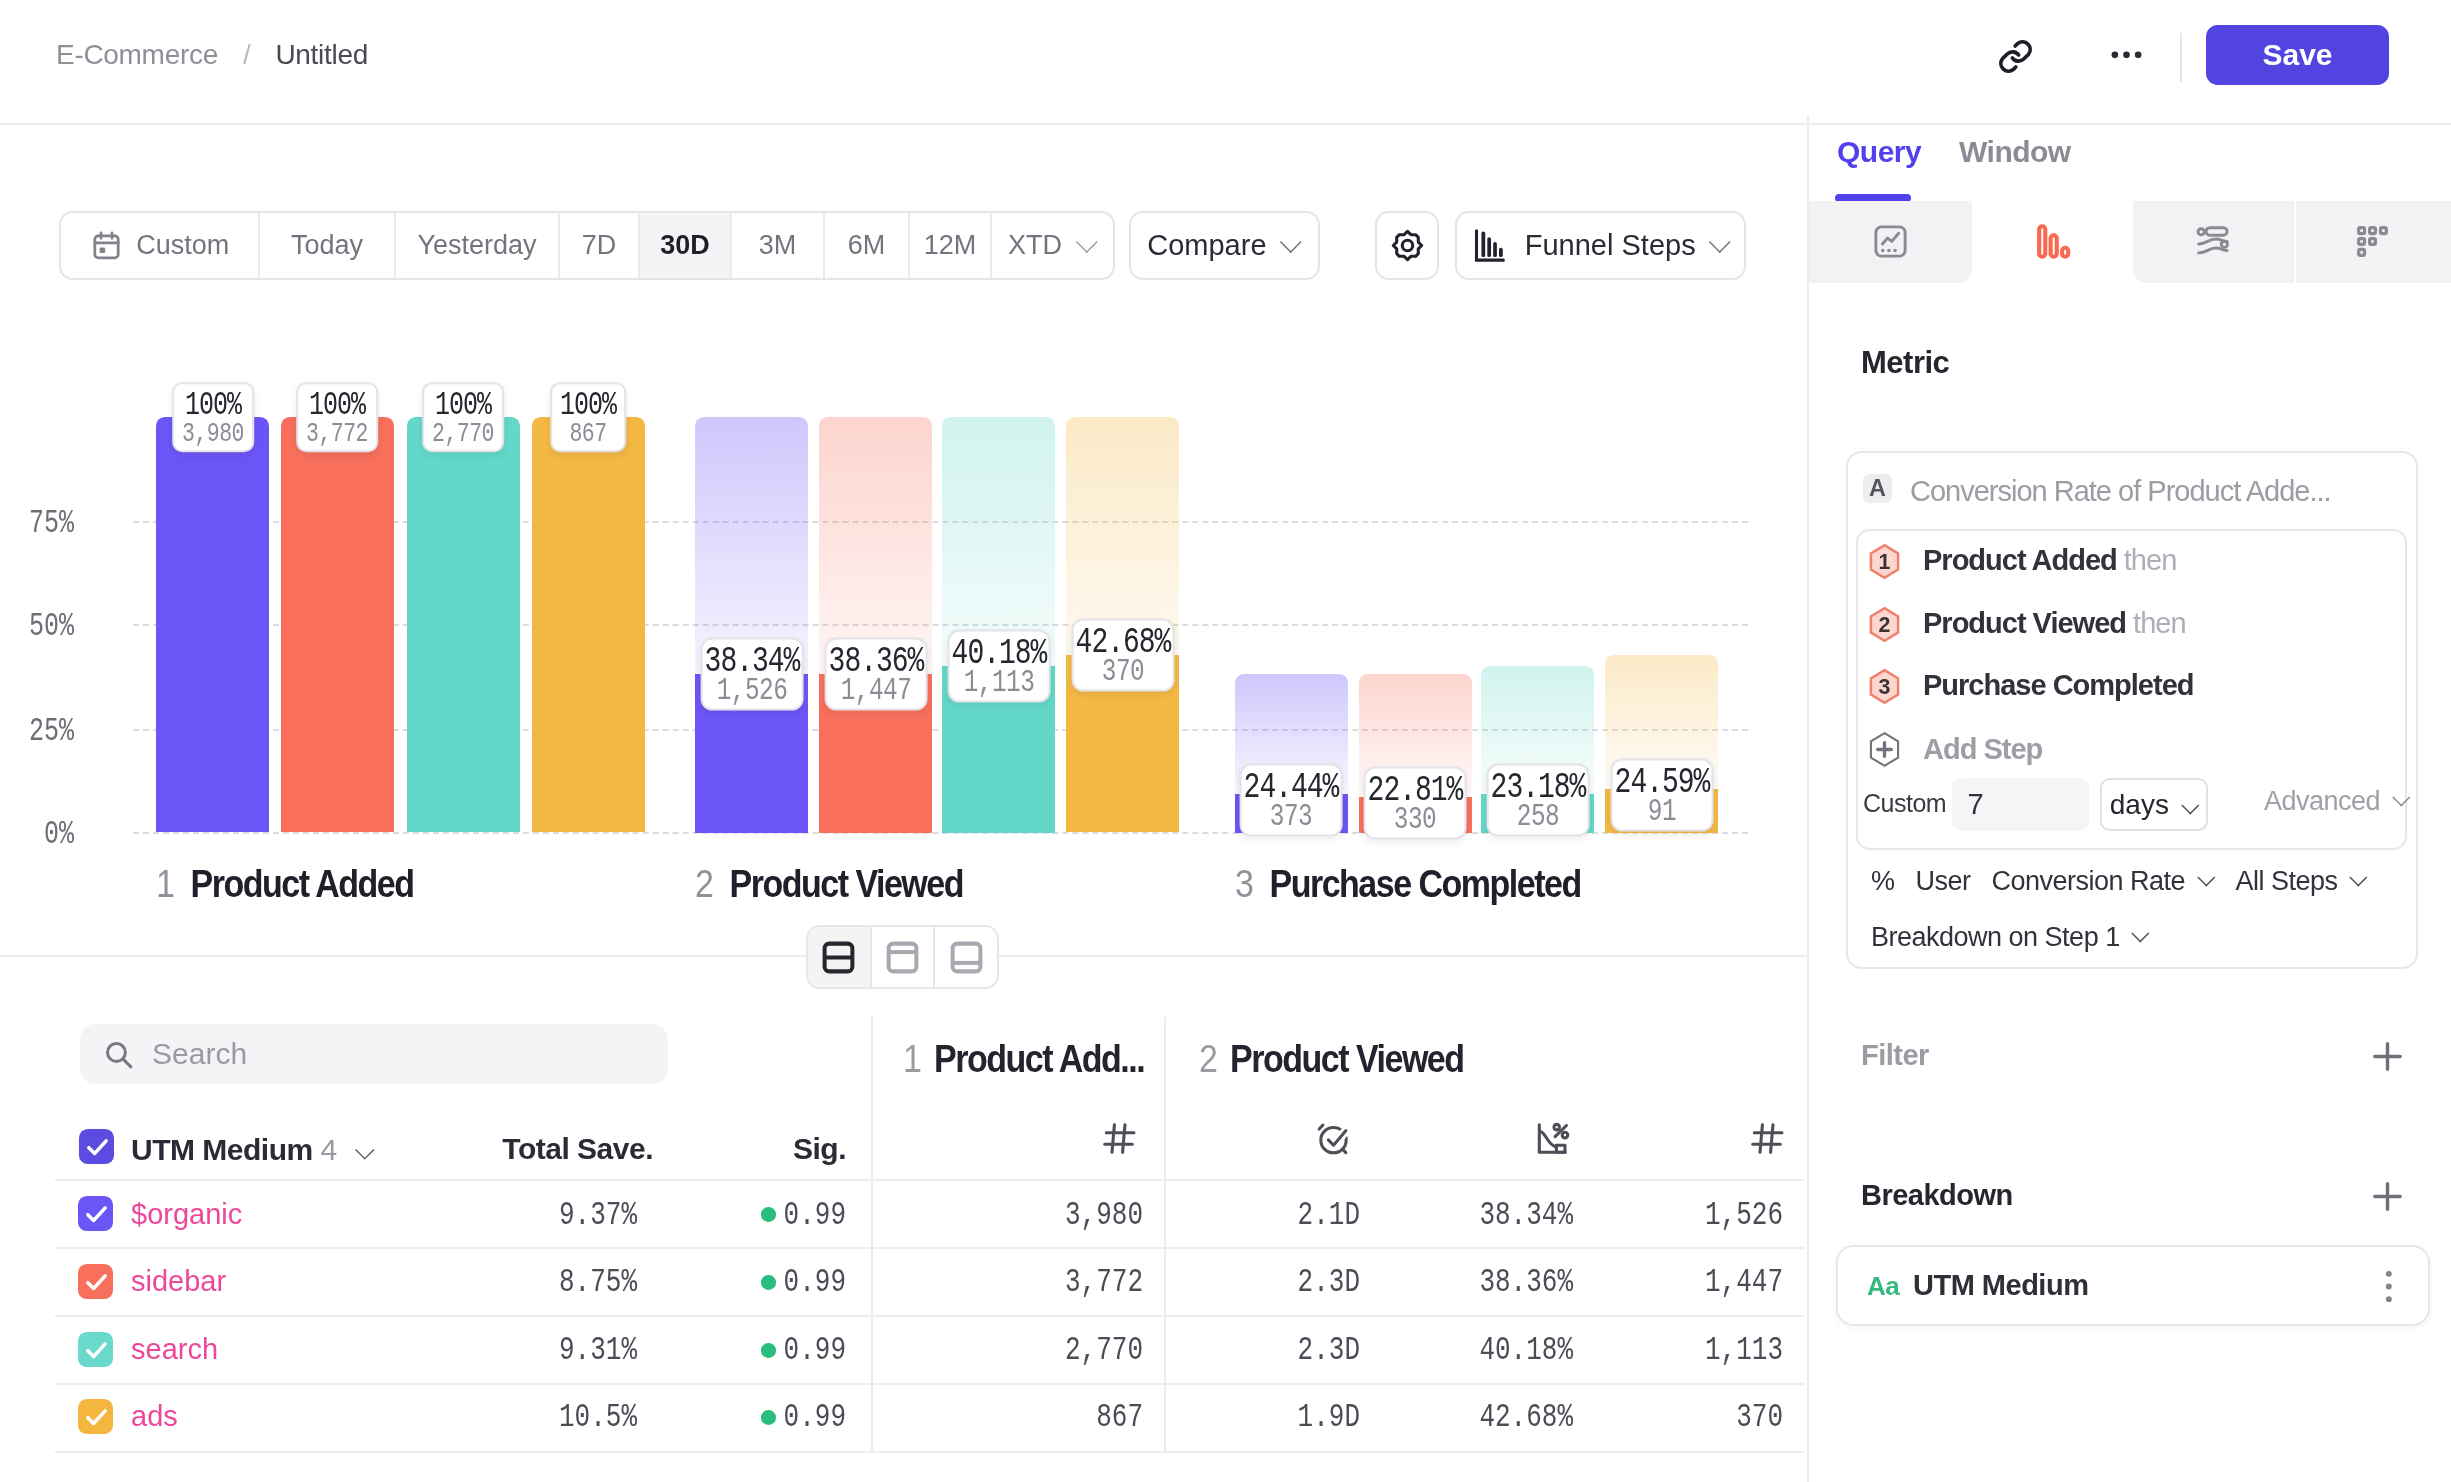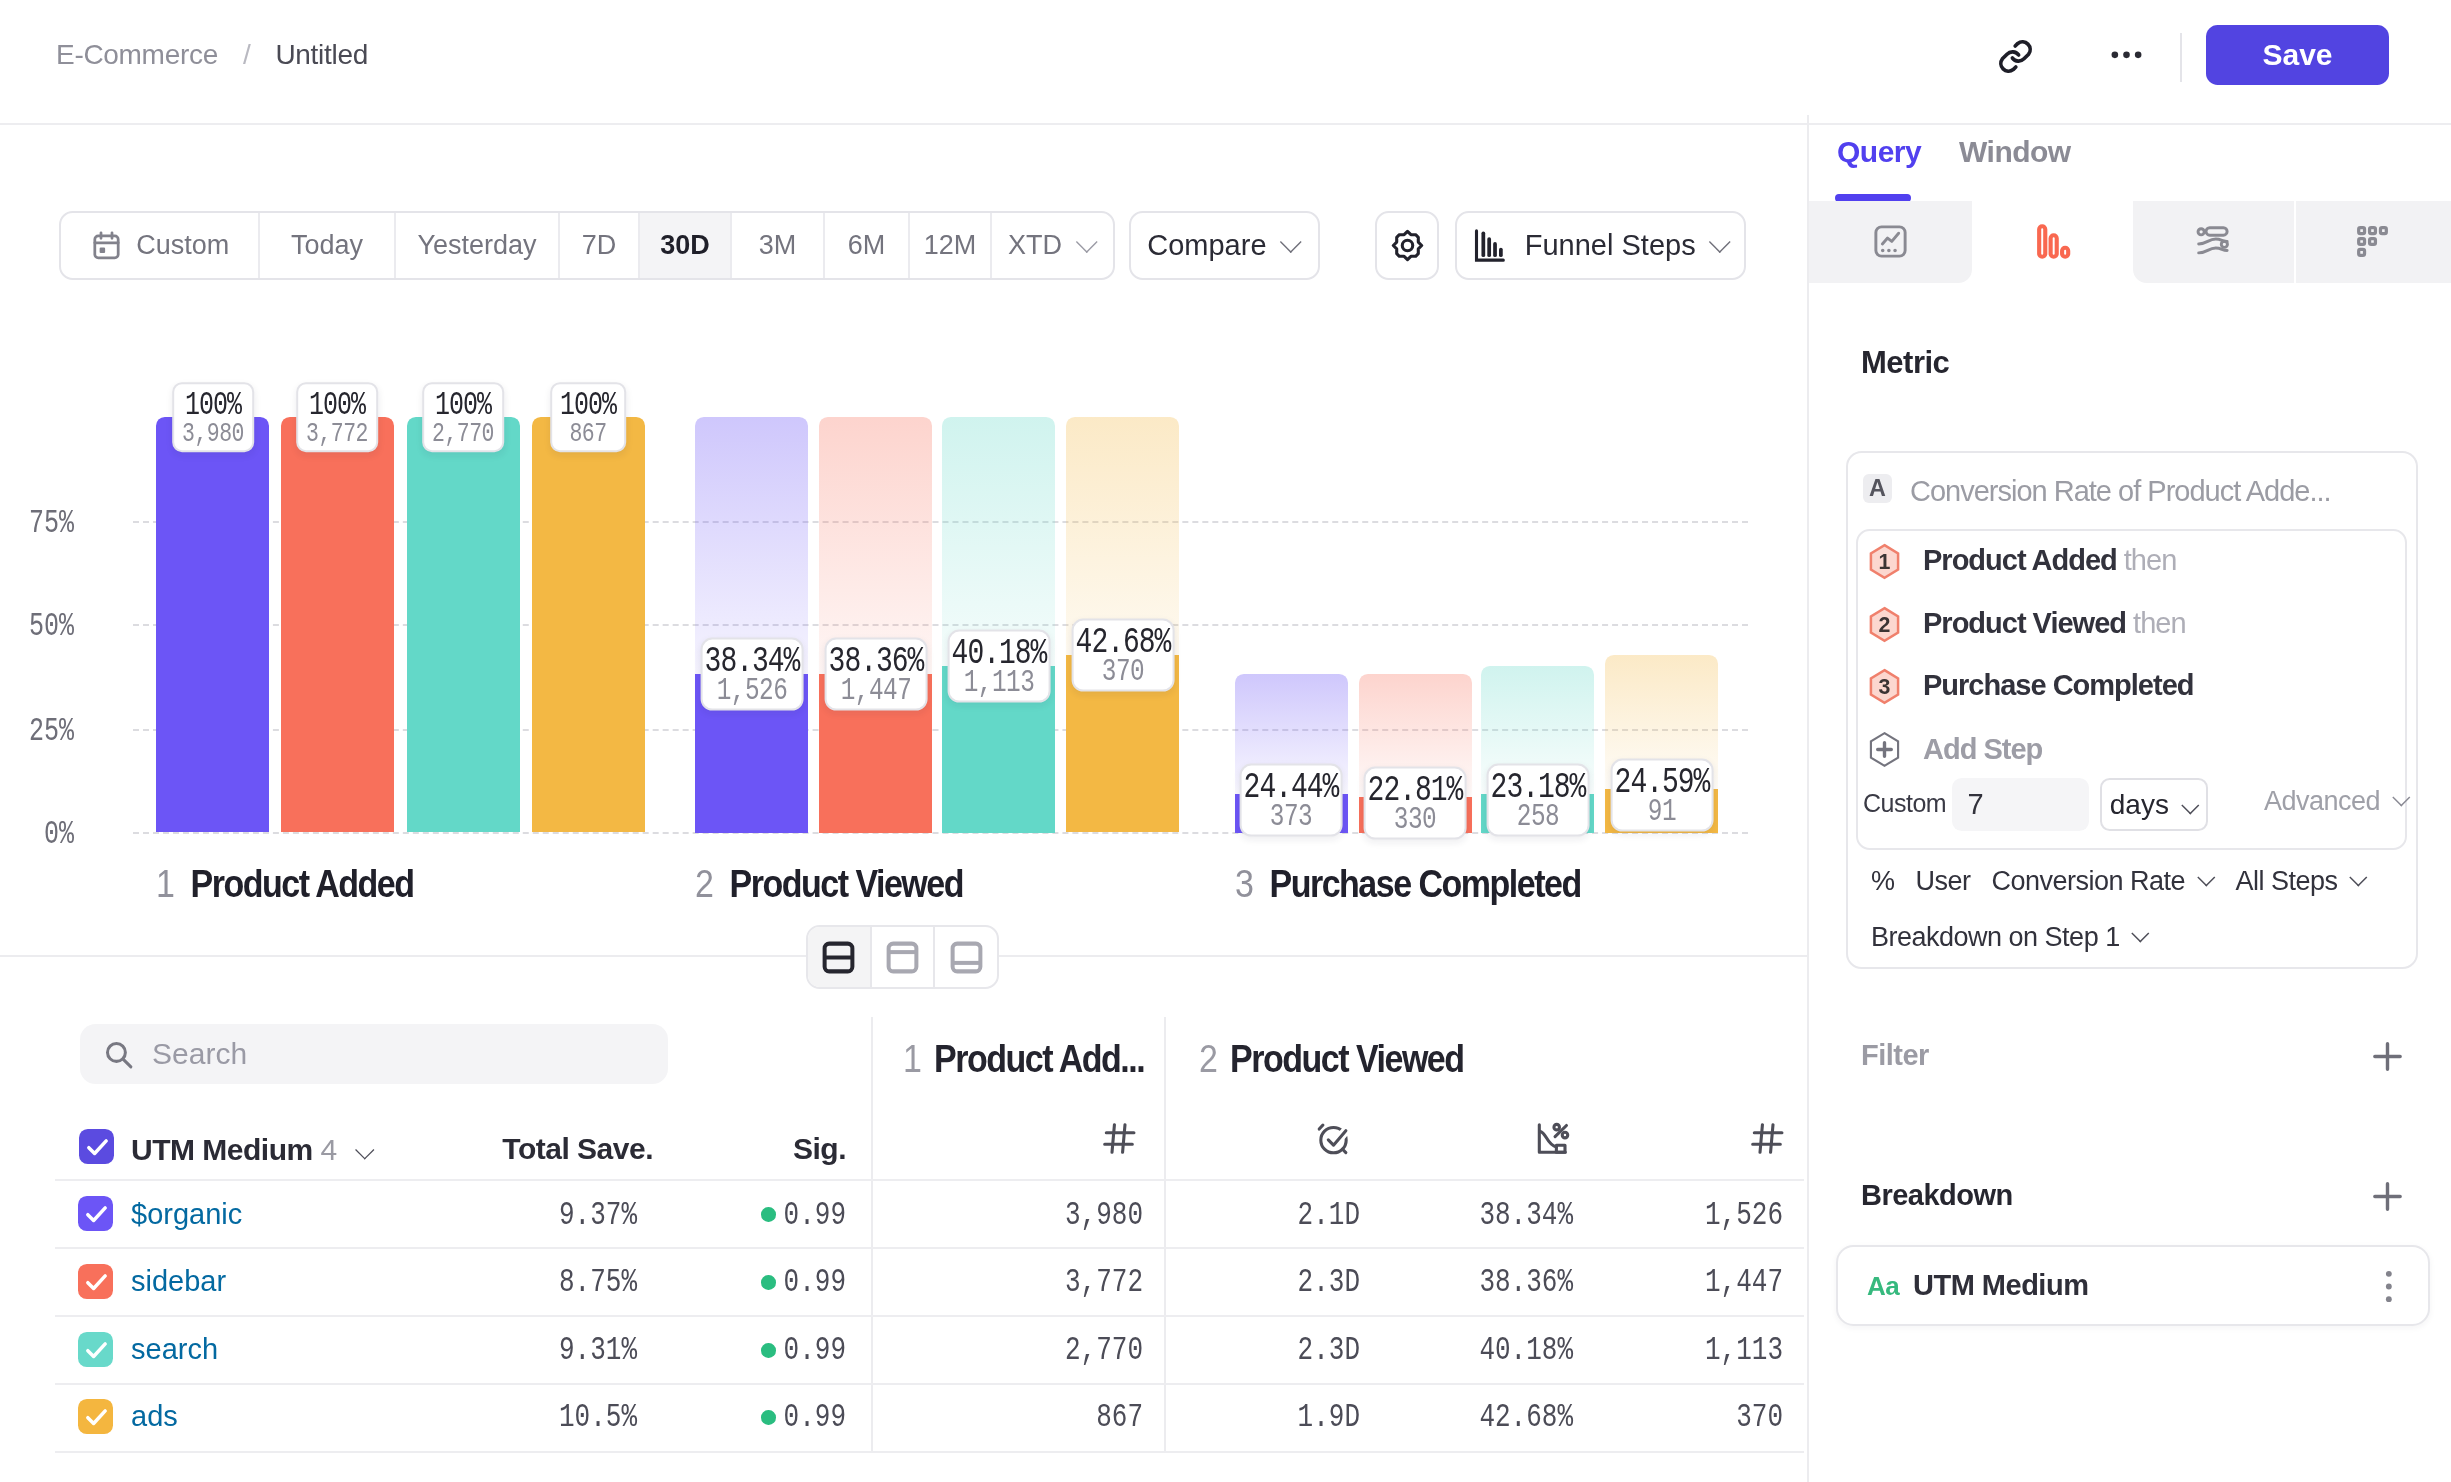--- a/index.html
+++ b/index.html
@@ -47,21 +47,21 @@
 .toggle .t:last-child{border-right:none;}
 .toggle .t.on{background:#f4f4f5;border-radius:11.7px 0 0 11.7px;}
 
 .search{position:absolute;left:80px;top:1024px;width:588px;height:60px;background:#f4f4f6;border-radius:15.6px;display:flex;align-items:center;font-size:30px;color:#9a9aa5;}
 .colgdiv{position:absolute;top:1017px;width:2px;height:435px;background:#ececef;}
 .ghead{position:absolute;top:1037px;font-size:34px;font-weight:700;color:#24242e;letter-spacing:-1.5px;transform:scaleY(1.14);transform-origin:left top;}
 .ghead span{color:#9a9aa3;font-weight:400;margin-right:13.7px;}
 .rowline{position:absolute;left:55px;width:1749px;height:2px;background:#ededf0;}
 .cbx{position:absolute;width:35px;height:35px;border-radius:8.8px;}
 .cbx svg{position:absolute;left:4.9px;top:6.8px;}
-.rname{position:absolute;font-size:29px;color:#0369a1;}
+.rname{position:absolute;font-size:29px;color:#ec4899;}
 .rnum{position:absolute;font-family:"Liberation Mono",monospace;font-size:26px;color:#4c4c57;text-align:right;transform:scaleY(1.25);}
 .hlab{position:absolute;font-size:30px;font-weight:700;color:#2b2b35;text-align:right;letter-spacing:-0.5px;}
 .dot{position:absolute;width:14.6px;height:14.6px;border-radius:50%;background:#2abd80;}
 
 .rtab{position:absolute;font-size:30px;font-weight:700;letter-spacing:-0.5px;}
 .runder{position:absolute;left:1835px;top:194px;width:76px;height:7.8px;border-radius:3.9px;background:#5140ef;}
 .istrip{position:absolute;left:1809px;top:201px;width:643px;height:82px;}
 .istrip .g{position:absolute;top:0;height:82px;background:#f2f2f4;}
 .icn{position:absolute;top:21.5px;}
 .rh{position:absolute;font-size:29px;font-weight:700;color:#26262f;letter-spacing:-0.5px;}

